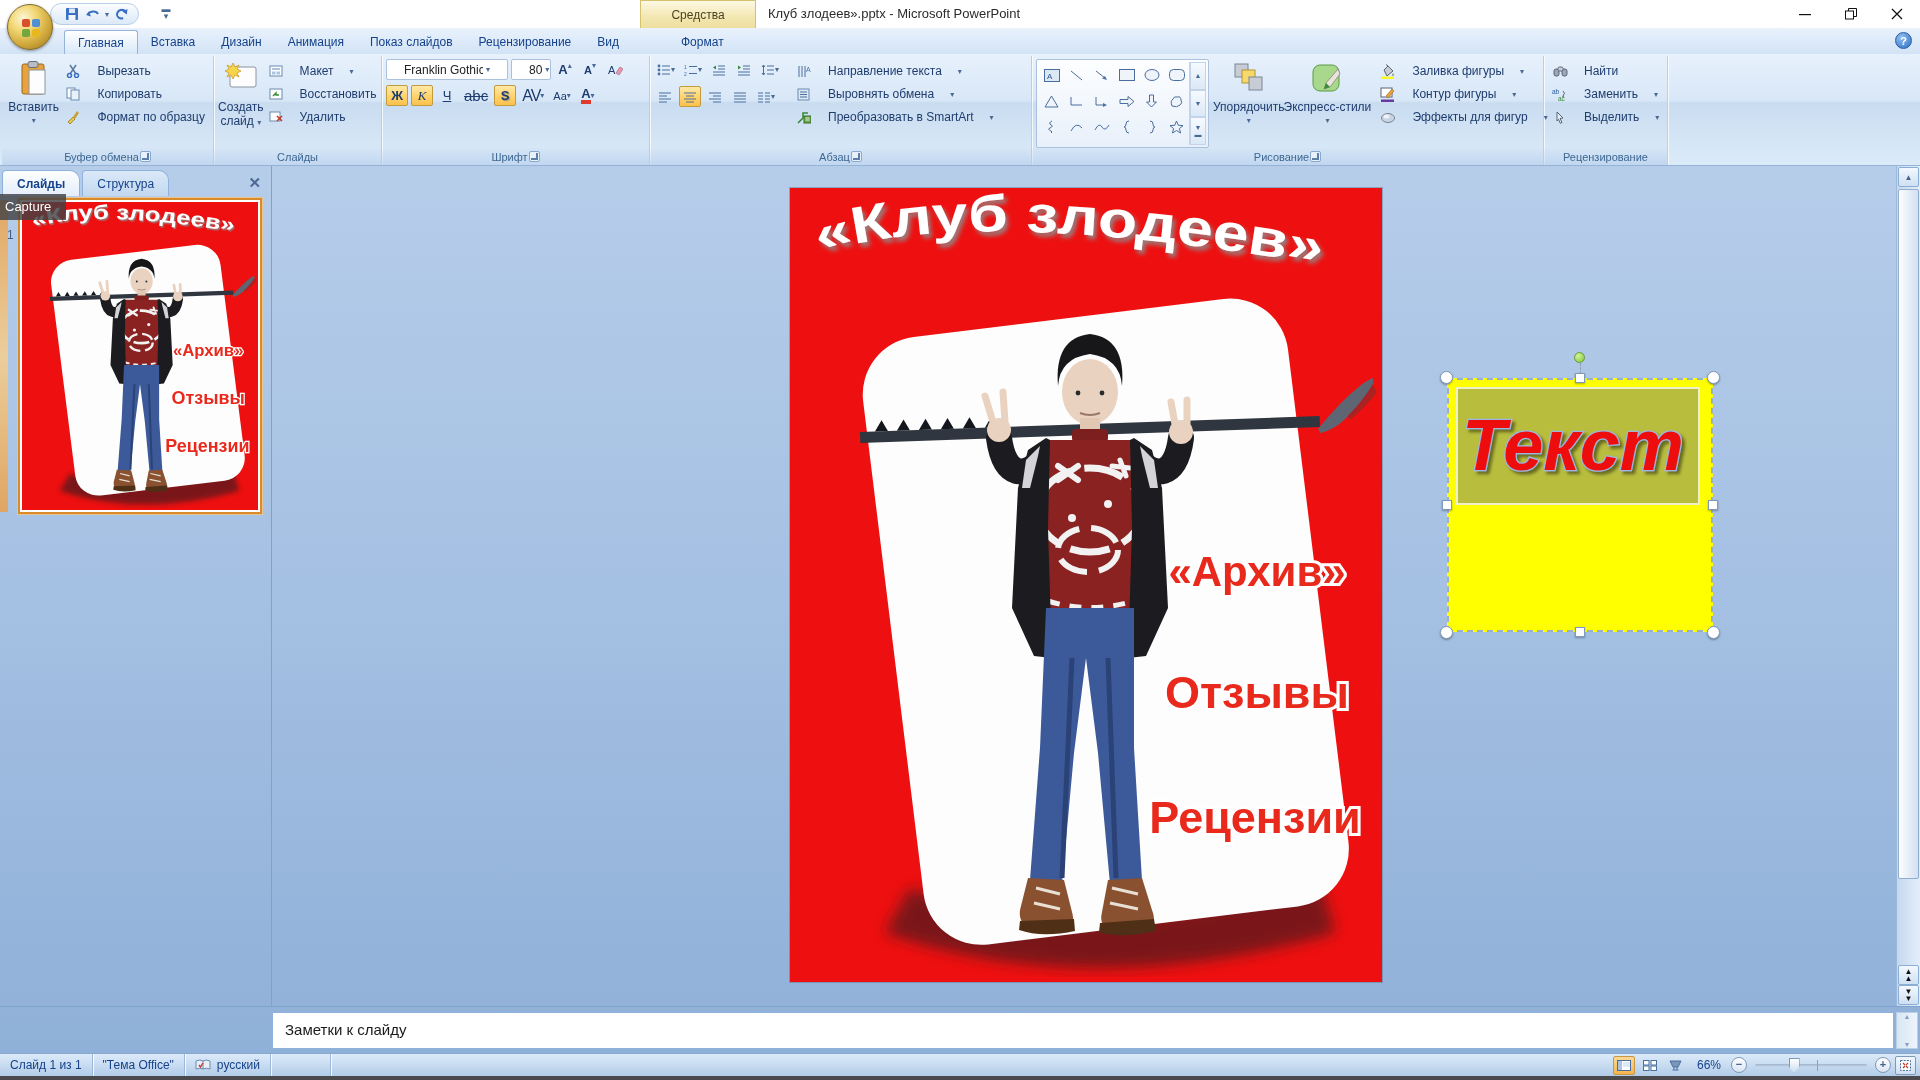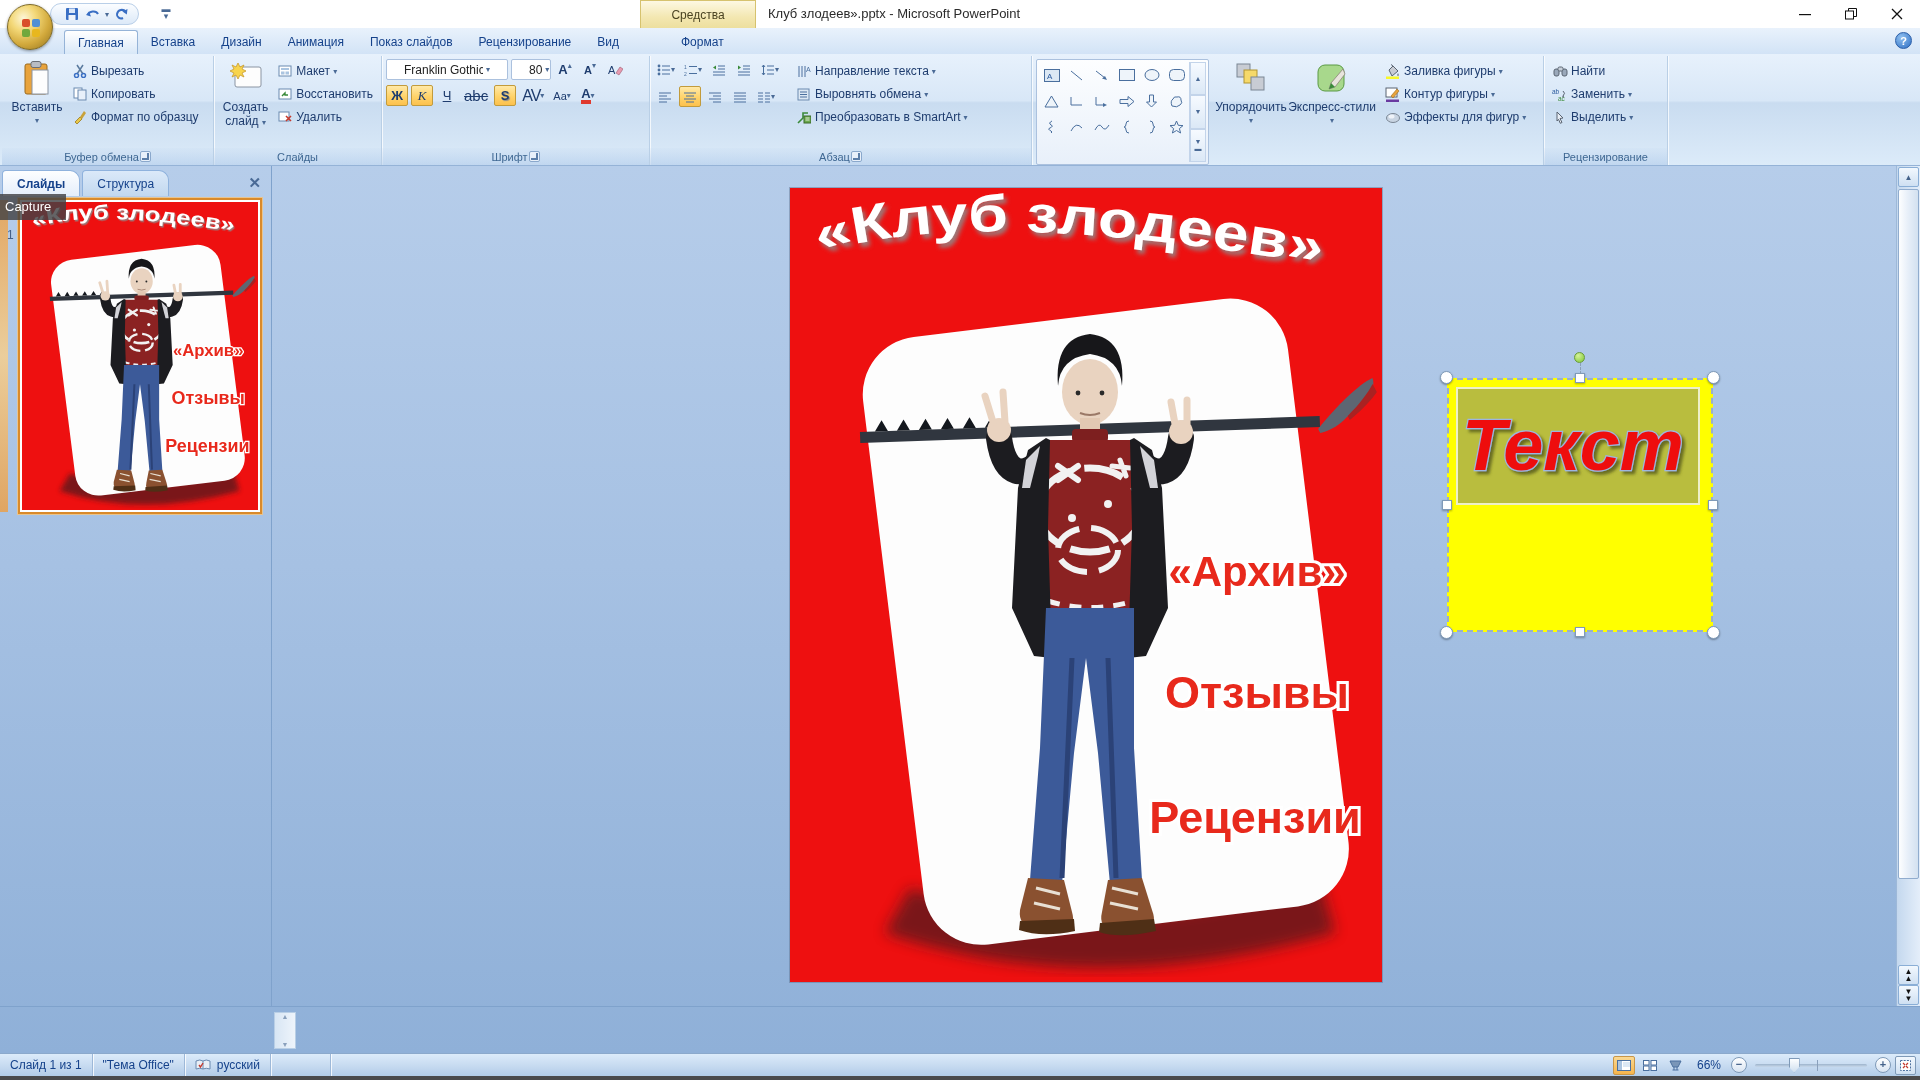--- a/index.html
+++ b/index.html
@@ -36,21 +36,21 @@
   .ribbon { height:112px; background:linear-gradient(#e7f1fc,#d8e7f7 42%,#c9dcf0 44%,#dcebf9); border-bottom:1px solid #95b3d7; display:flex; padding:2px 0 0 2px; flex:none; }
   .grp { display:flex; flex-direction:column; border-right:1px solid #b9cfe6; box-shadow:1px 0 0 rgba(255,255,255,.75); flex:none; }
   .grp-body { flex:1; display:flex; padding:3px 4px 0 4px; }
   .grp-label { height:17px; font-size:11px; color:#3e6792; display:flex; align-items:center; justify-content:center; gap:1px;
                background:linear-gradient(rgba(190,212,238,.1),rgba(170,198,232,.55)); }
   .launcher { width:11px; height:11px; border:1px solid #8aa8cc; border-radius:2px; position:relative; background:#e8f0fa; }
   .launcher::after { content:""; position:absolute; right:1px; bottom:1px; width:5px; height:5px; border-right:2px solid #5c7ea8; border-bottom:2px solid #5c7ea8; }
   .bigbtn { width:62px; display:flex; flex-direction:column; align-items:center; font-size:12px; color:#1e3c6e; text-align:center; line-height:14px; padding-top:2px; }
   .bigbtn .bicon { width:34px; height:36px; margin-bottom:3px; }
   .smallcol { display:flex; flex-direction:column; justify-content:flex-start; gap:3px; padding-top:2px; }
-  .sbtn { display:flex; align-items:center; gap:3px; font-size:12px; color:#1e3c6e; padding:2px 4px; white-space:nowrap; }
+  .sbtn { display:flex; align-items:center; gap:16px; font-size:12px; color:#1e3c6e; padding:2px 4px; white-space:nowrap; }
   .sicon { width:16px; height:16px; flex:none; display:inline-flex; align-items:center; justify-content:center; }
   .dd { font-size:8px; color:#4a6a96; }
   .frow { display:flex; align-items:center; gap:3px; margin-bottom:5px; }
   .combo { background:#fff; border:1px solid #abc1de; border-radius:2px; height:21px; display:flex; align-items:center; font-size:12px; color:#222; padding:0 17px; gap:3px; }
   .tbtn { min-width:22px; height:21px; border:1px solid transparent; border-radius:2px; display:flex; align-items:center; justify-content:center; font-size:13px; color:#1e3c6e; padding:0 2px; }
   .tbtn.on { background:linear-gradient(#ffe9a8,#ffd36a 55%,#fcc14d); border-color:#c29b3c; }
   .shape-box { background:linear-gradient(#fdfeff,#e8f0fa); border:1px solid #abc1de; border-radius:2px; display:flex; padding:2px; margin-right:4px; }
   .shape-grid { display:grid; grid-template-columns:repeat(6,25px); grid-auto-rows:26px; }
   .shape-cell { display:flex; align-items:center; justify-content:center; }
   .shape-scroll { width:17px; display:flex; flex-direction:column; border-left:1px solid #c3d4ea; }
@@ -671,20 +671,24 @@
                 <svg class="i" width="16" height="14" viewBox="0 0 16 14">
                   <ellipse cx="8" cy="8" rx="6.5" ry="4.5" fill="#c8d4e2" stroke="#7a8694"></ellipse>
                   <ellipse cx="6.5" cy="6.5" rx="3" ry="2" fill="#eef2f8"></ellipse>
                 </svg>
               </span>
             <span class="txt">Эффекты для фигур</span>
               <span class="dd">▾</span>
           </div>
         </div>
       </div>
+      <div class="grp-label">
+        <span>Рисование</span>
+        <span class="launcher"></span>
+      </div>
     </div>
 
     <div class="grp" style="width:124px">
       <div class="grp-body">
         <div class="smallcol">
           <div class="sbtn">
             <span class="sicon">
                 <svg class="i" width="15" height="13" viewBox="0 0 15 13">
                   <rect x="1" y="4" width="5" height="7" rx="2" fill="#9aa8ba" stroke="#5a6472"></rect>
                   <rect x="9" y="4" width="5" height="7" rx="2" fill="#9aa8ba" stroke="#5a6472"></rect>
@@ -776,20 +780,23 @@
       <div class="vscroll">
         <div class="sc-btn">▲</div>
         <div class="sc-thumb"></div>
         <div class="sc-spacer"></div>
         <div class="sc-btn" style="color:#111">▲<br>▲</div>
         <div class="sc-btn" style="color:#111">▼<br>▼</div>
       </div>
     </div>
 
     <div class="notesrow">
+      <div class="notesbox">
+        <span>Заметки к слайду</span>
+      </div>
       <div class="notes-sb">
           <span>▲</span>
           <span>▼</span>
         </div>
     </div>
   </div>
 
   <div class="statusbar">
     <div class="st-sec">Слайд 1 из 1</div>
     <div class="st-sec">"Тема Office"</div>

